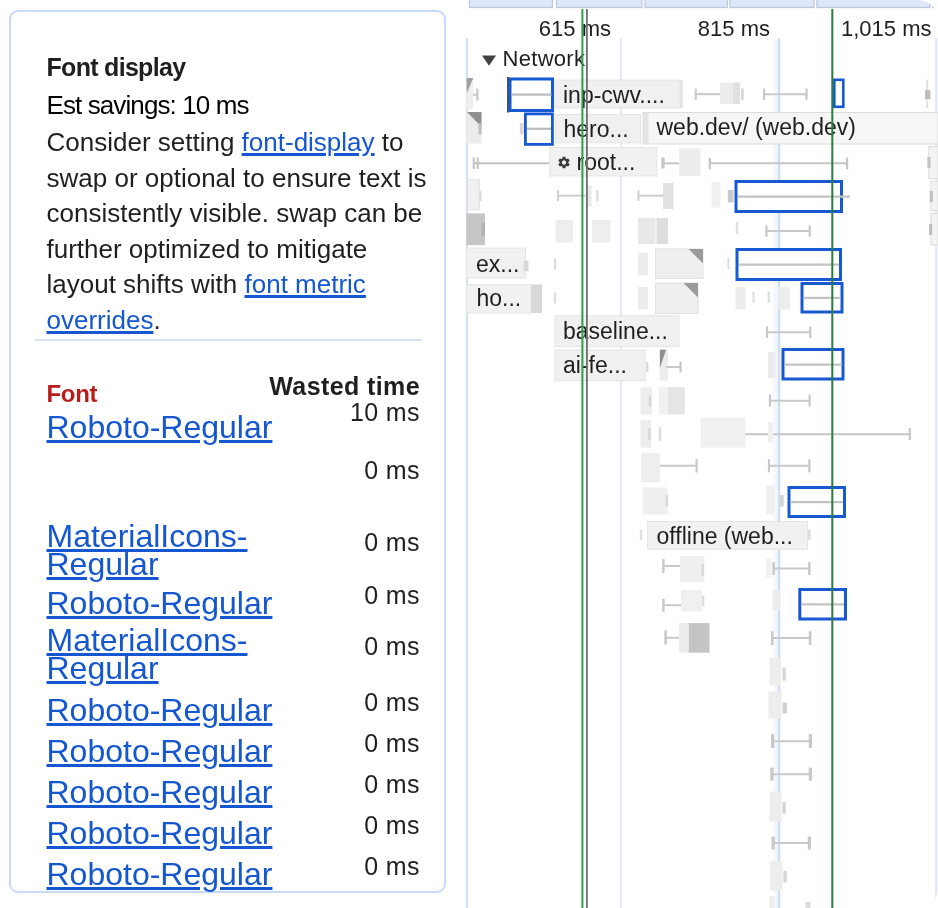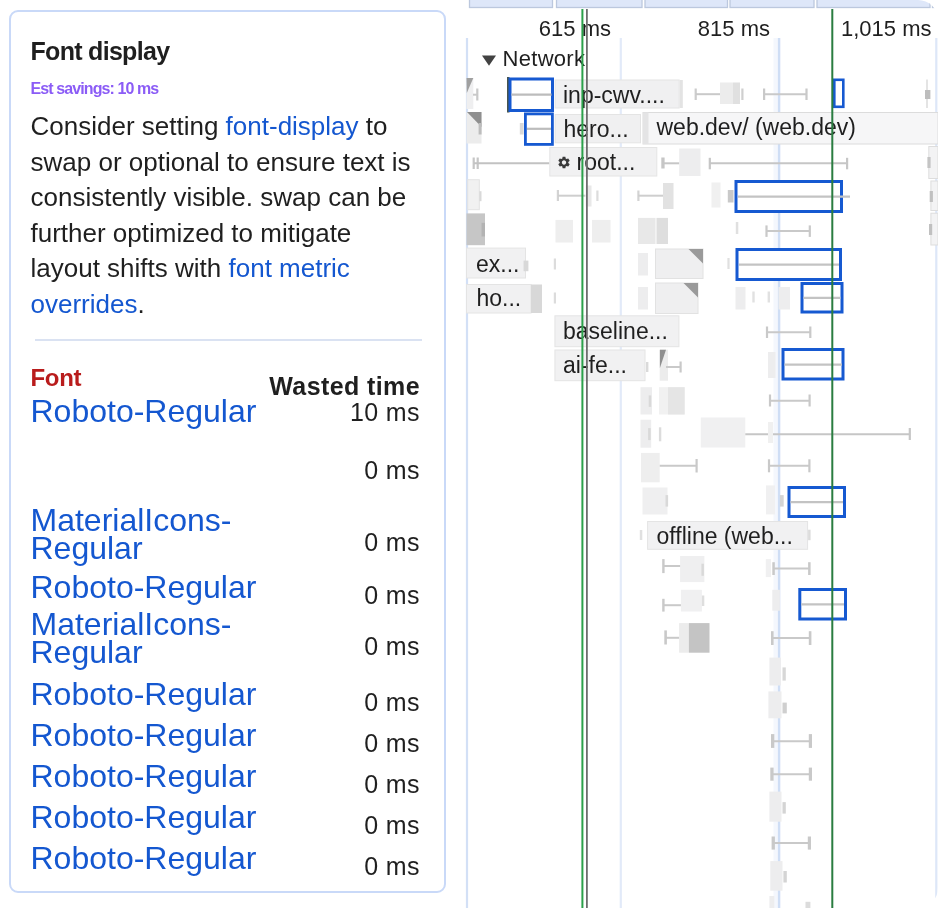--- a/index.html
+++ b/index.html
@@ -3,25 +3,25 @@
 <meta charset="utf-8">
 <style>
   html,body{margin:0;padding:0;width:938px;height:908px;background:#fff;overflow:hidden;
     font-family:"Liberation Sans",sans-serif;}
   #stage{position:relative;width:938px;height:908px;overflow:hidden;border-radius:20px;}
   svg{position:absolute;left:0;top:0;}
   svg text{font-family:"Liberation Sans",sans-serif;fill:#1f1f1f;}
   .flt{font-size:23px;}
   .card{position:absolute;left:8.5px;top:10px;width:433px;height:879px;
     background:#fff;border:2px solid #c9d9f8;border-radius:9px;z-index:5;}
-  .card .abs{position:absolute;left:20px;}
+  .card .abs{position:absolute;left:36px;margin-top:16px;}
   .ttl{font-size:25px;font-weight:700;color:#1f1f1f;letter-spacing:-0.7px;line-height:28px;}
-  .sav{font-size:16px;font-weight:700;color:#8b5cf6;letter-spacing:-0.9px;line-height:28px;}
+  .sav{font-size:26px;font-weight:400;color:#000000;letter-spacing:-0.9px;line-height:28px;}
   .para{font-size:26px;color:#1f1f1f;line-height:35.5px;letter-spacing:0;width:420px;}
-  a{color:#1457d0;text-decoration-thickness:2.5px;text-underline-offset:2px;}
+  a{color:#1457d0;text-decoration:underline;text-decoration-thickness:2.5px;text-underline-offset:2px;}
   .sep{position:absolute;left:24.5px;top:326.5px;width:387px;height:0;border-top:2px solid #dae2f2;}
   .hdr{font-size:24px;font-weight:700;color:#b91c1c;letter-spacing:-0.3px;line-height:28px;}
   .row{font-size:32px;line-height:28px;letter-spacing:0;color:#1457d0;}
   .val{position:absolute;right:23.5px;text-align:right;font-size:25px;letter-spacing:0.4px;color:#1f1f1f;line-height:28px;margin-top:8px;}
 </style>
 </head>
 <body>
 <div id="stage">
 <svg width="938" height="908" viewBox="0 0 938 908">
   <defs></defs>

